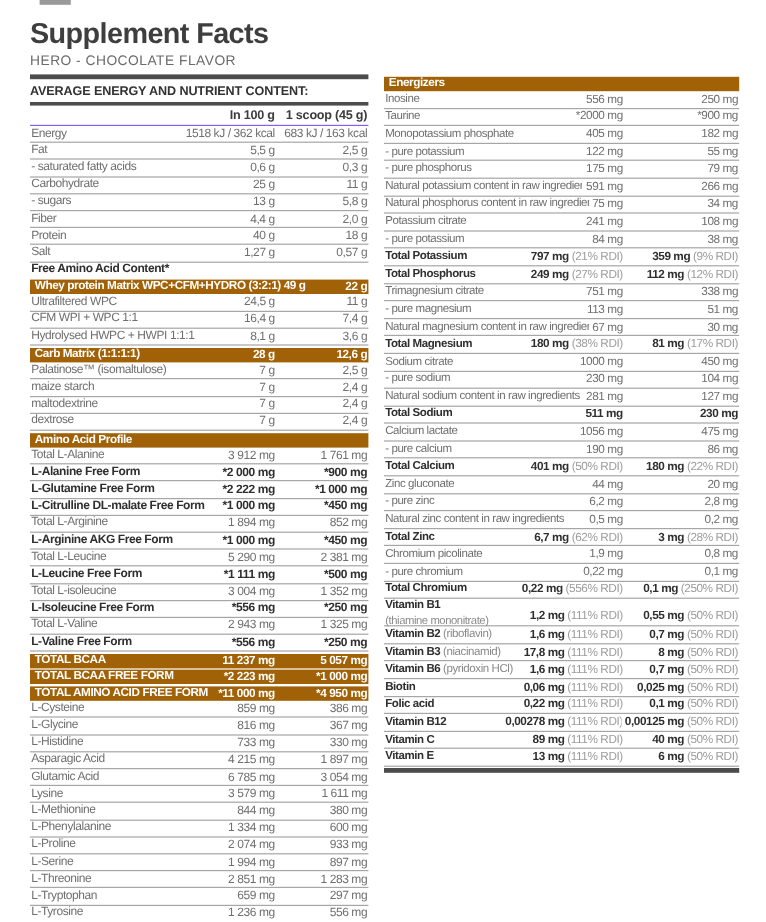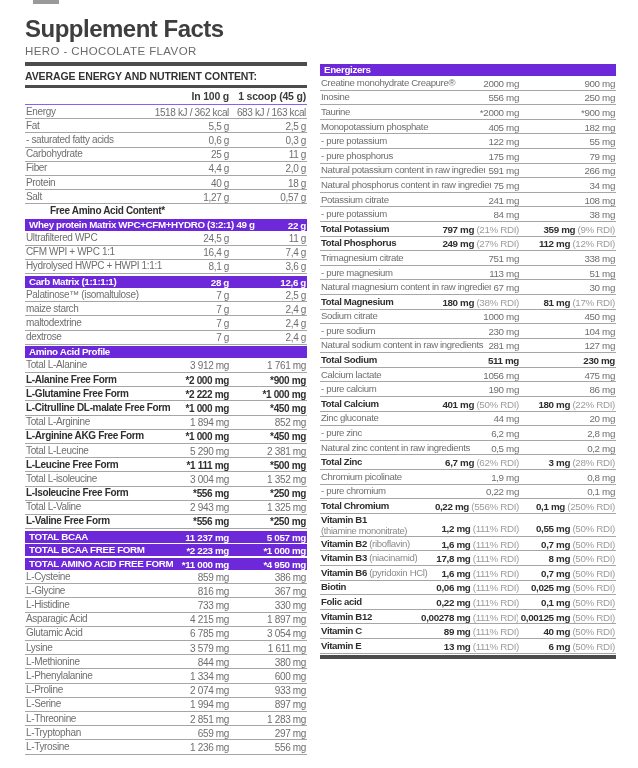--- a/index.html
+++ b/index.html
@@ -37,24 +37,24 @@
   .colR .v2{right:1px;}
 
   .b .lab{font-weight:bold;color:#2f2f2f;}
   .b .val{font-weight:bold;color:#2f2f2f;}
   .li{font-weight:normal;color:#8a8a8a;}
   .l2{display:block;font-weight:normal;color:#8a8a8a;font-size:9.4px;margin-top:1px;letter-spacing:-0.35px;}
   .note{font-weight:normal;color:#9c9c9c;}
   .dbl .lab{top:1px;transform:none;}
   .dbl .val{top:auto;bottom:2px;transform:none;}
 
-  .tt{border-bottom:none;margin-left:24px;}
+  .tt{border-bottom:none;}
   .tt .lab{font-weight:bold;color:#2f2f2f;}
 
-  .d{background:#6d28d9;border-bottom:none;height:12px !important;margin:1.5px 0 0.5px;}
+  .d{background:#a16207;border-bottom:none;height:12px !important;margin:1.5px 0 0.5px;}
   .d .lab{color:#fff;font-weight:bold;left:4px;font-size:9.8px;}
   .d .val{color:#fff;font-weight:bold;background:transparent;font-size:9.8px;}
 
   .endbar{height:4px;background:#4c4c4c;margin-top:1px;}
 </style>
 </head>
 <body>
 
 <div class="crop-mark"></div>
 
@@ -83,20 +83,25 @@
         <span class="lab">- saturated fatty acids</span>
         <span class="val v1">0,6 g</span>
         <span class="val v2">0,3 g</span>
       </div>
       <div class="trow">
         <span class="lab">Carbohydrate</span>
         <span class="val v1">25 g</span>
         <span class="val v2">11 g</span>
       </div>
       <div class="trow">
+        <span class="lab">- sugars</span>
+        <span class="val v1">13 g</span>
+        <span class="val v2">5,8 g</span>
+      </div>
+      <div class="trow">
         <span class="lab">Fiber</span>
         <span class="val v1">4,4 g</span>
         <span class="val v2">2,0 g</span>
       </div>
       <div class="trow">
         <span class="lab">Protein</span>
         <span class="val v1">40 g</span>
         <span class="val v2">18 g</span>
       </div>
       <div class="trow">
@@ -294,25 +299,20 @@
         <span class="val v1">1 236 mg</span>
         <span class="val v2">556 mg</span>
       </div>
     </div>
 </div>
 
 <div class="colR">
   <div id="rightTable">
       <div class="trow d">
         <span class="lab">Energizers</span>
-      </div>
-      <div class="trow">
-        <span class="lab">Creatine monohydrate Creapure®</span>
-        <span class="val v1">2000 mg</span>
-        <span class="val v2">900 mg</span>
       </div>
       <div class="trow">
         <span class="lab">Inosine</span>
         <span class="val v1">556 mg</span>
         <span class="val v2">250 mg</span>
       </div>
       <div class="trow">
         <span class="lab">Taurine</span>
         <span class="val v1">*2000 mg</span>
         <span class="val v2">*900 mg</span>

